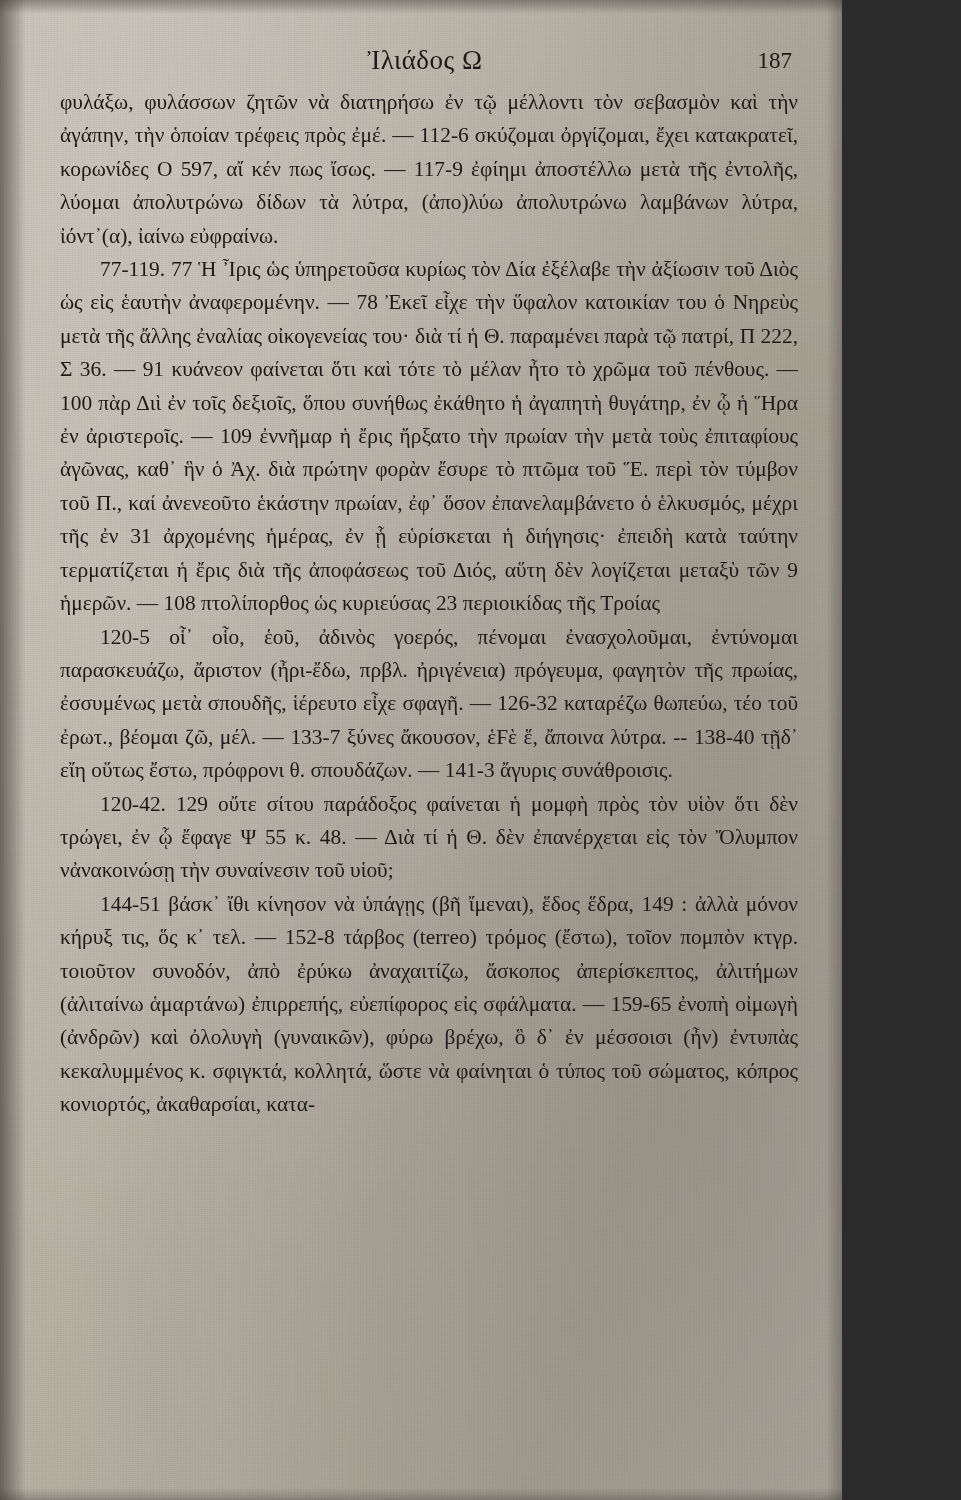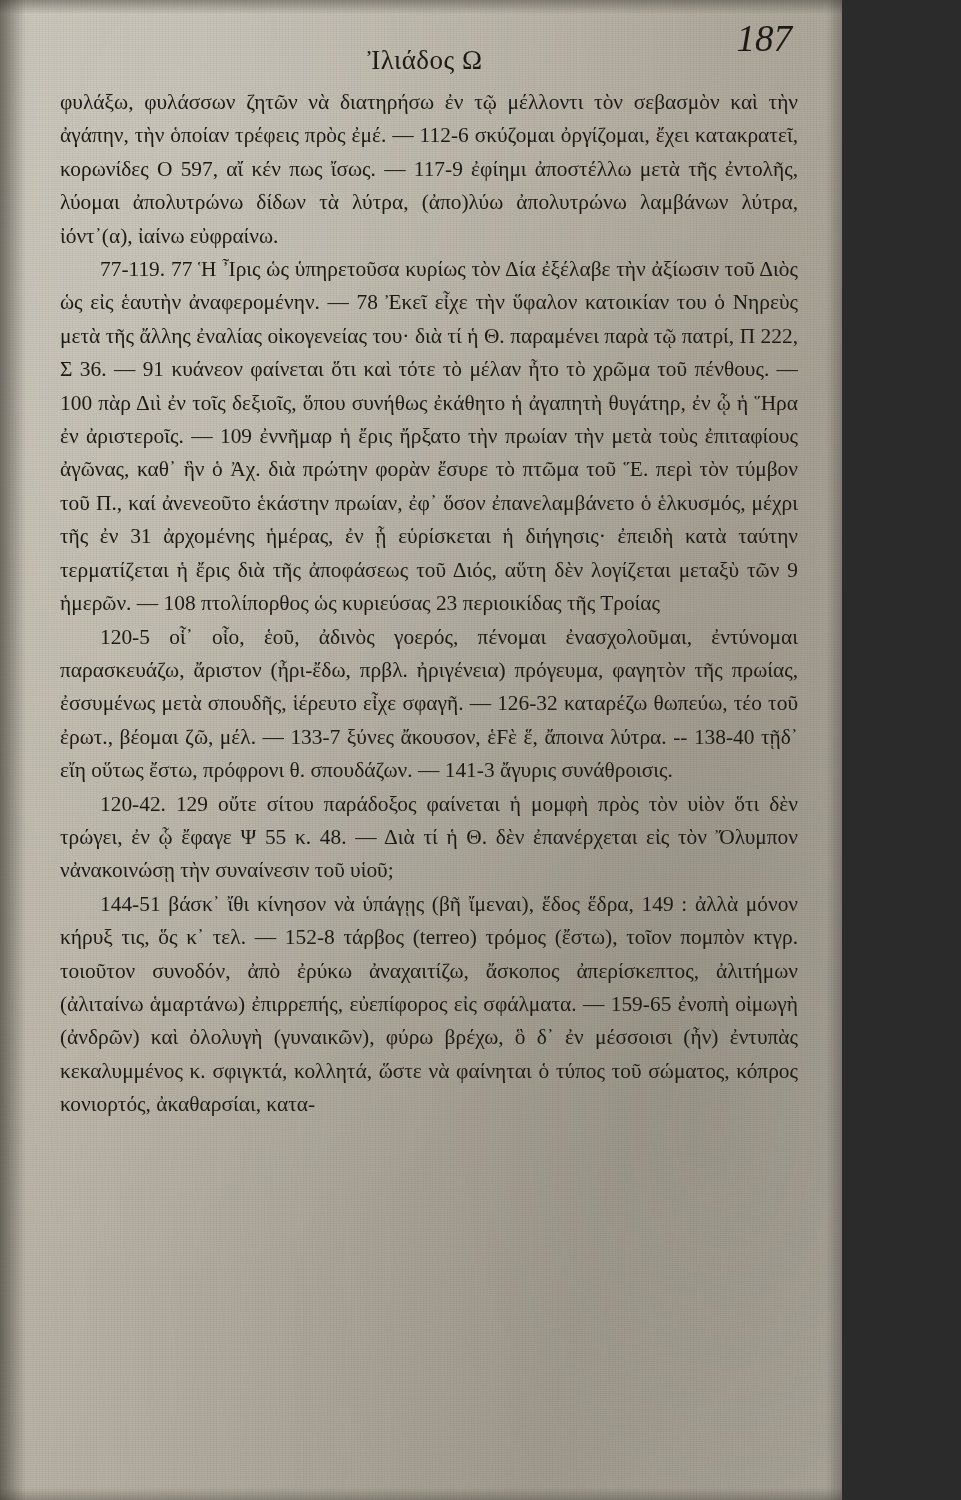--- a/index.html
+++ b/index.html
@@ -74,23 +74,22 @@
     justify-content: center;
   }
   .running-title {
     font-size: 27px;
     letter-spacing: 0.5px;
     font-family: "Liberation Serif", "DejaVu Serif", serif;
   }
   .folio {
     position: absolute;
     right: 6px;
-    bottom: 16px;
-    font-size: 37px;
-    font-style: italic;
+    bottom: 2px;
+    font-size: 23px;
     font-family: "Liberation Serif", "DejaVu Serif", serif;
   }
 
   .body-col {
     position: relative;
     margin: 10px 44px 0 52px;
     font-size: 21.4px;
     line-height: 33.4px;
     text-align: justify;
     text-justify: inter-word;

